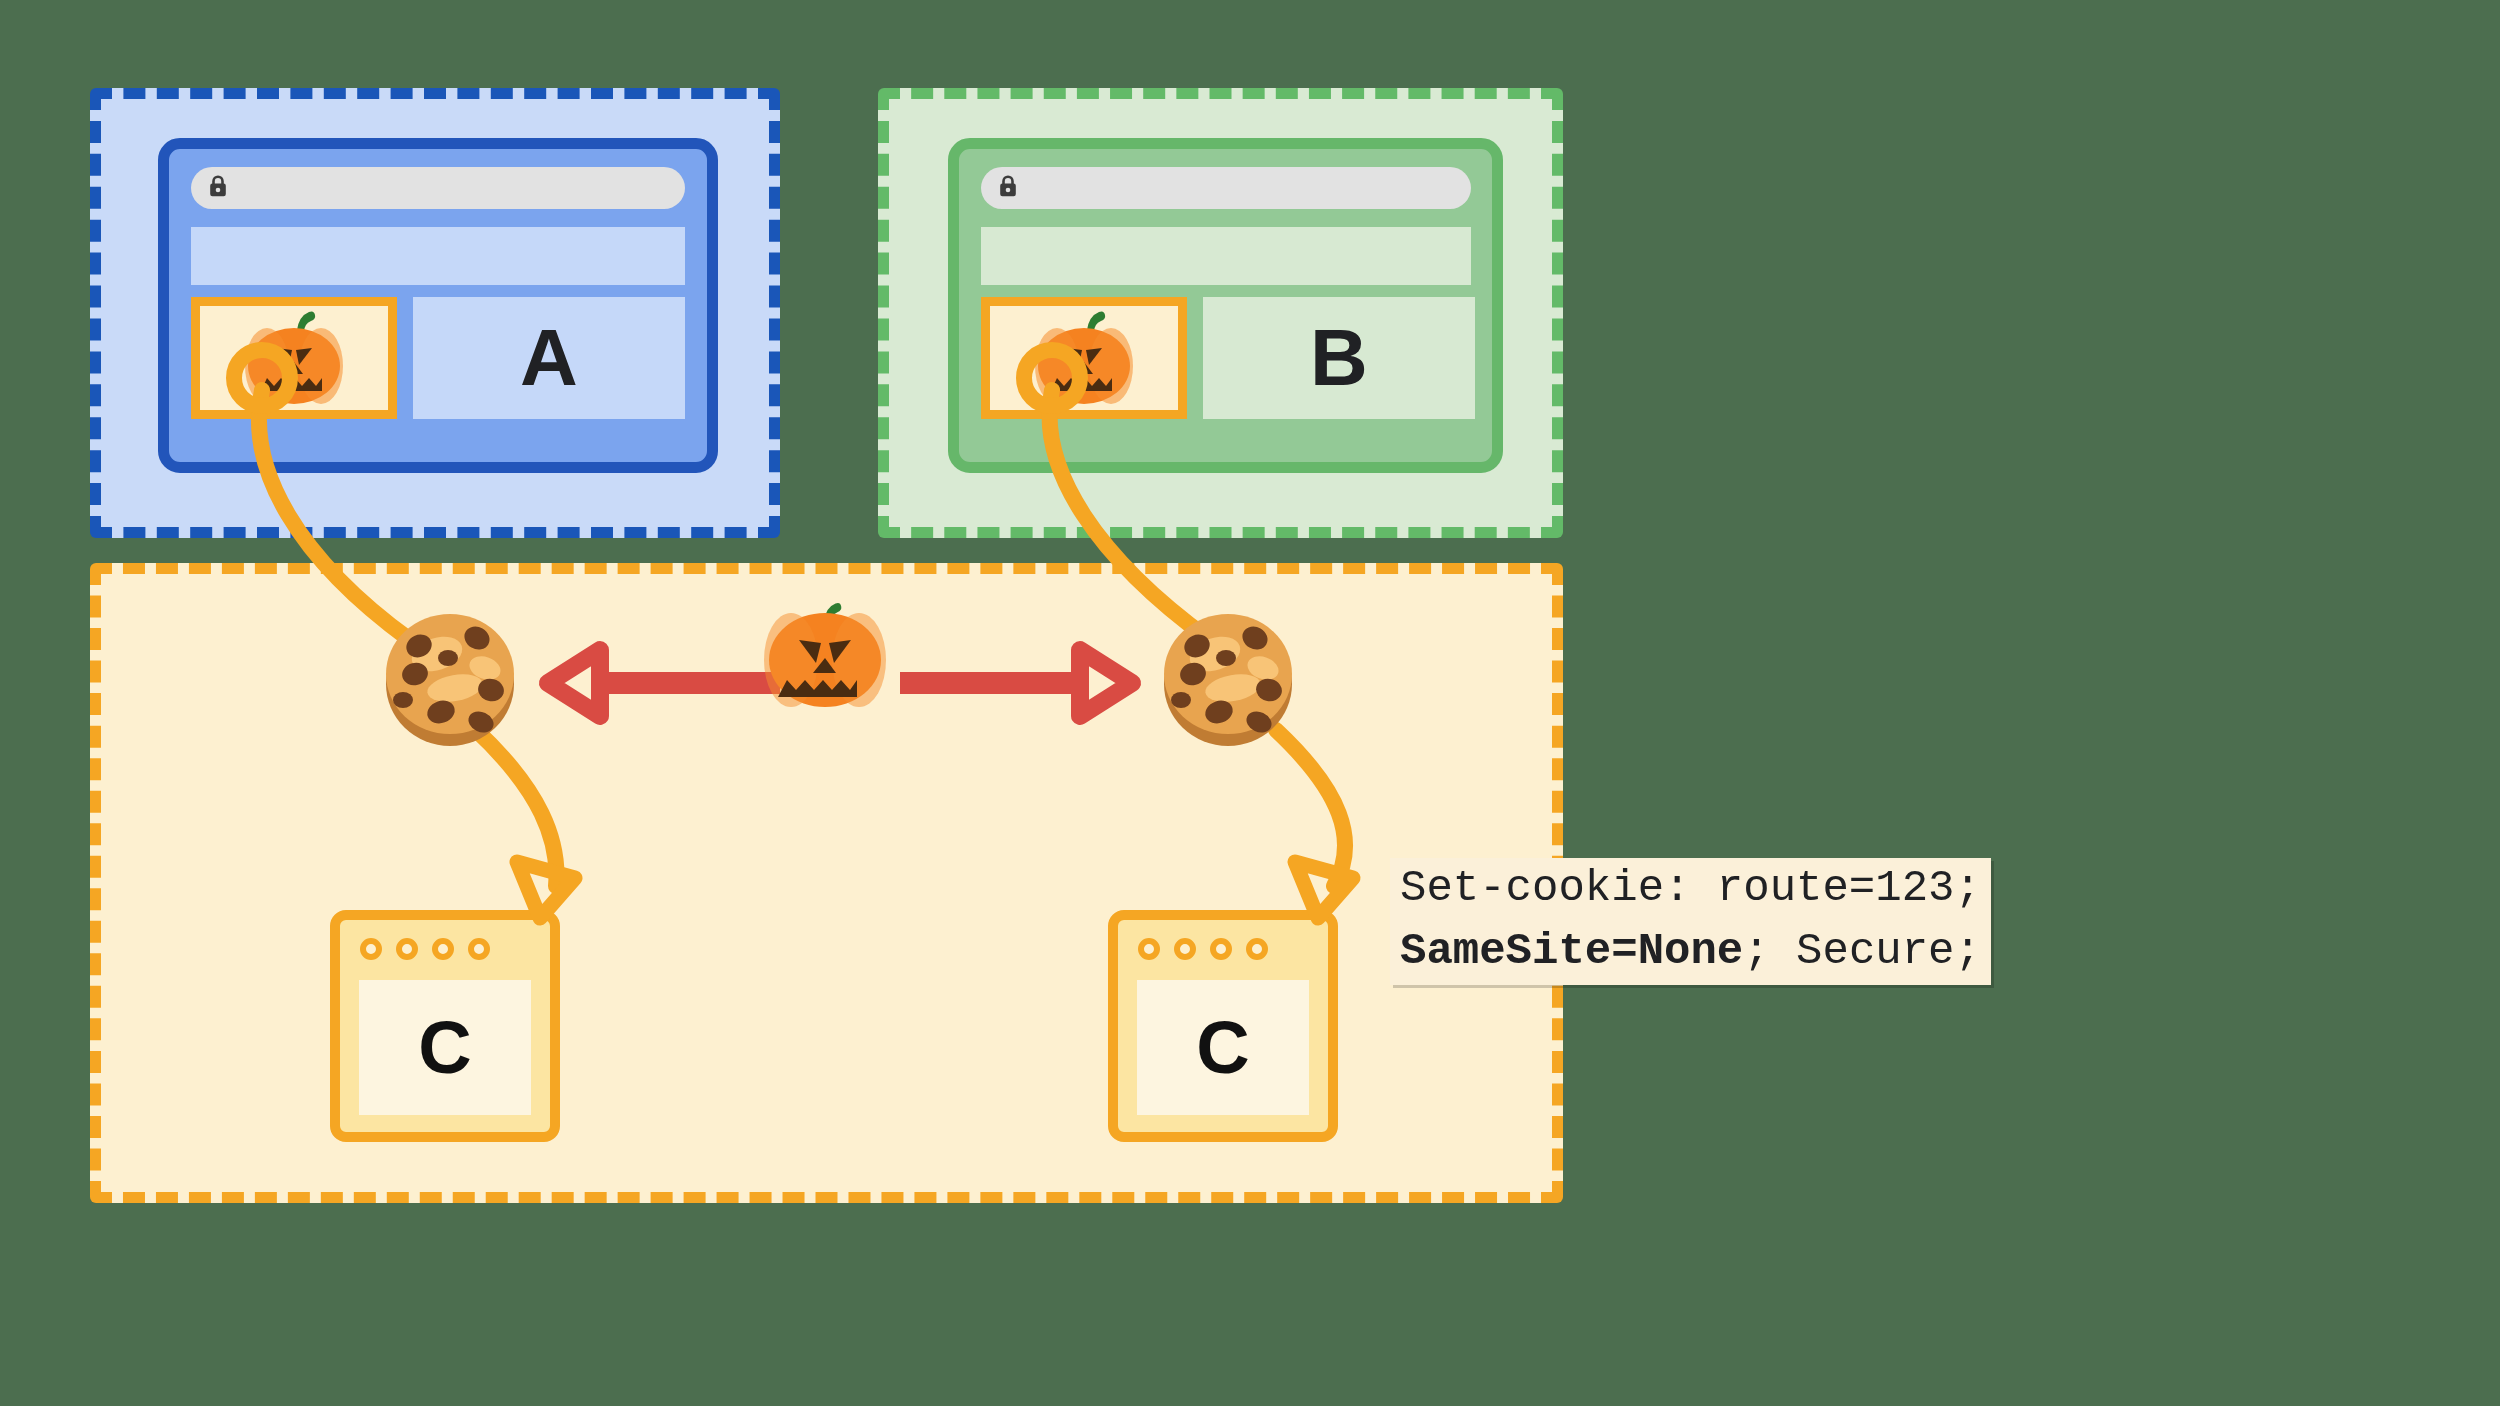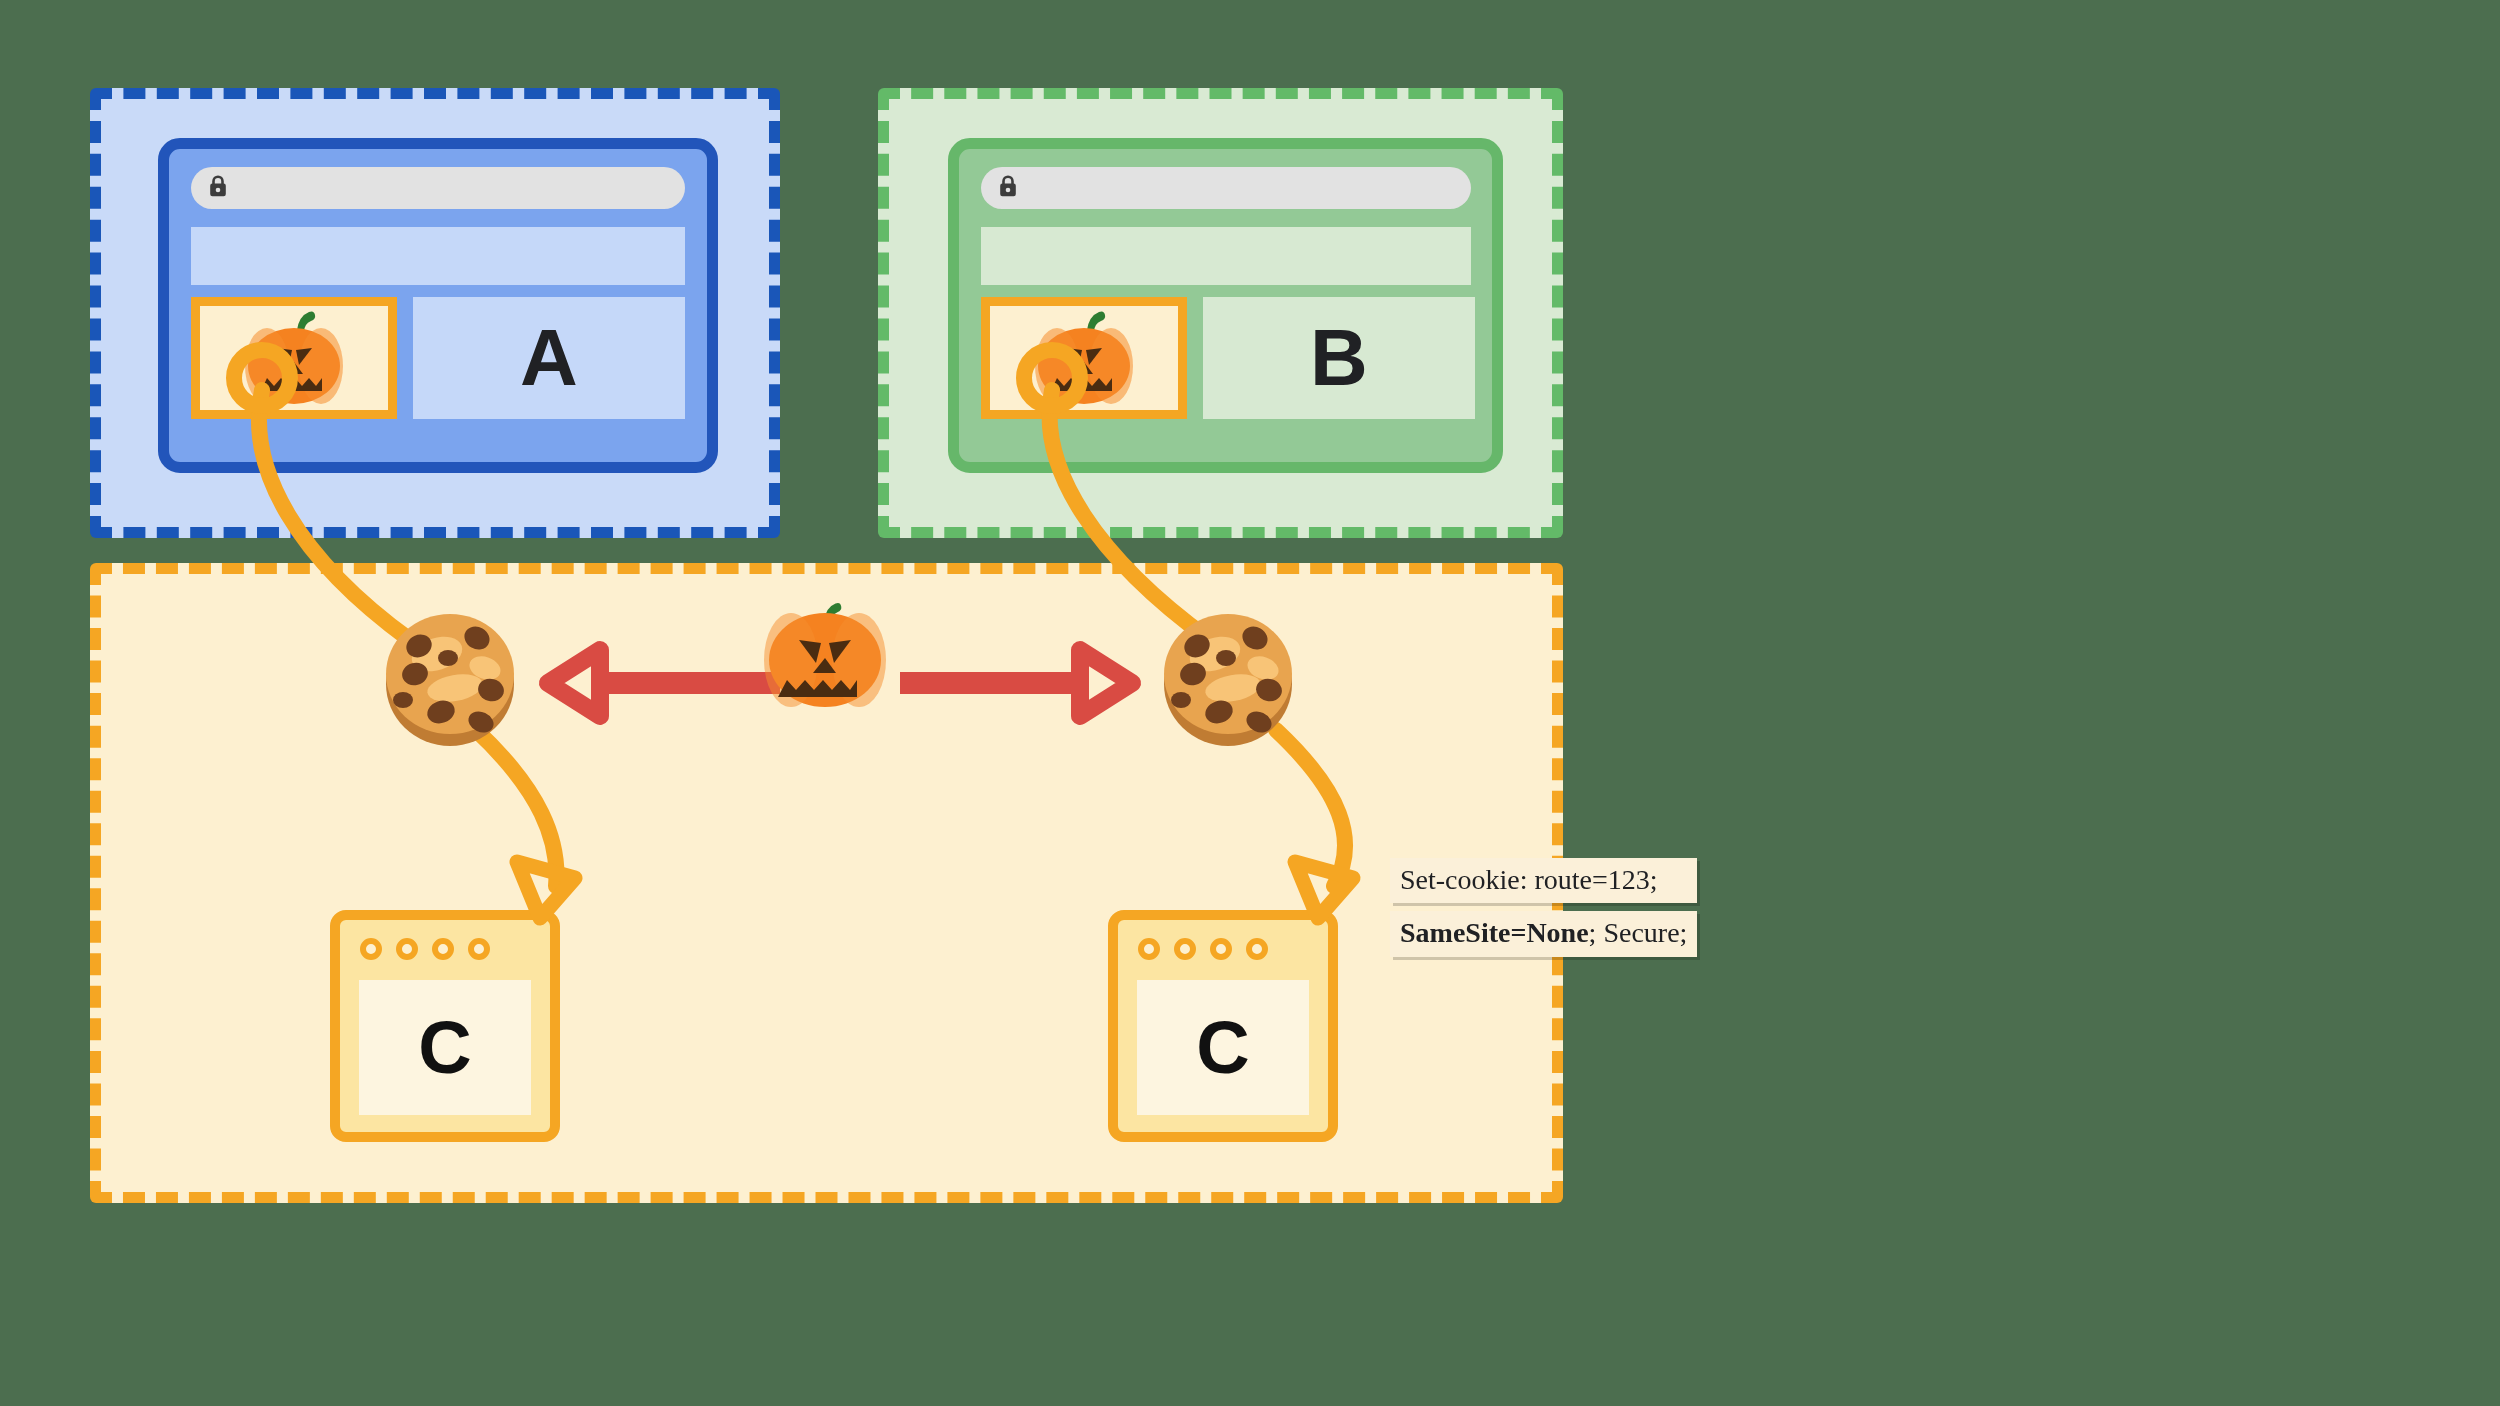--- a/index.html
+++ b/index.html
@@ -77,26 +77,26 @@
   .server-body{
     position:absolute;left:19px;top:60px;width:172px;height:135px;
     background:#fdf5e0;display:flex;align-items:center;justify-content:center;
   }
   .server-letter{font-size:74px;font-weight:700;color:#111;line-height:1;}
 
   
   .code-wrap{position:absolute;left:1390px;top:858px;}
   .code-line{
     background:#fbf0d9;box-shadow:3px 3px 0 rgba(0,0,0,.18);
-    font-family:Liberation Serif, serif;
-    font-size:28px;color:#202124;white-space:pre;
+    font-family:Liberation Mono, monospace;
+    font-size:44px;color:#202124;white-space:pre;
     padding:6px 10px 8px 10px;line-height:1.12;
     box-sizing:border-box;
   }
-  .code-line + .code-line{margin-top:8px;}
+  .code-line + .code-line{margin-top:0;}
   .code-line b{font-weight:700;}
 
   svg.overlay{position:absolute;left:0;top:0;width:2500px;height:1406px;pointer-events:none;}
 </style>
 </head>
 <body>
 
 <div id="stage">
 
   <div class="ctx ctx-a"></div>

